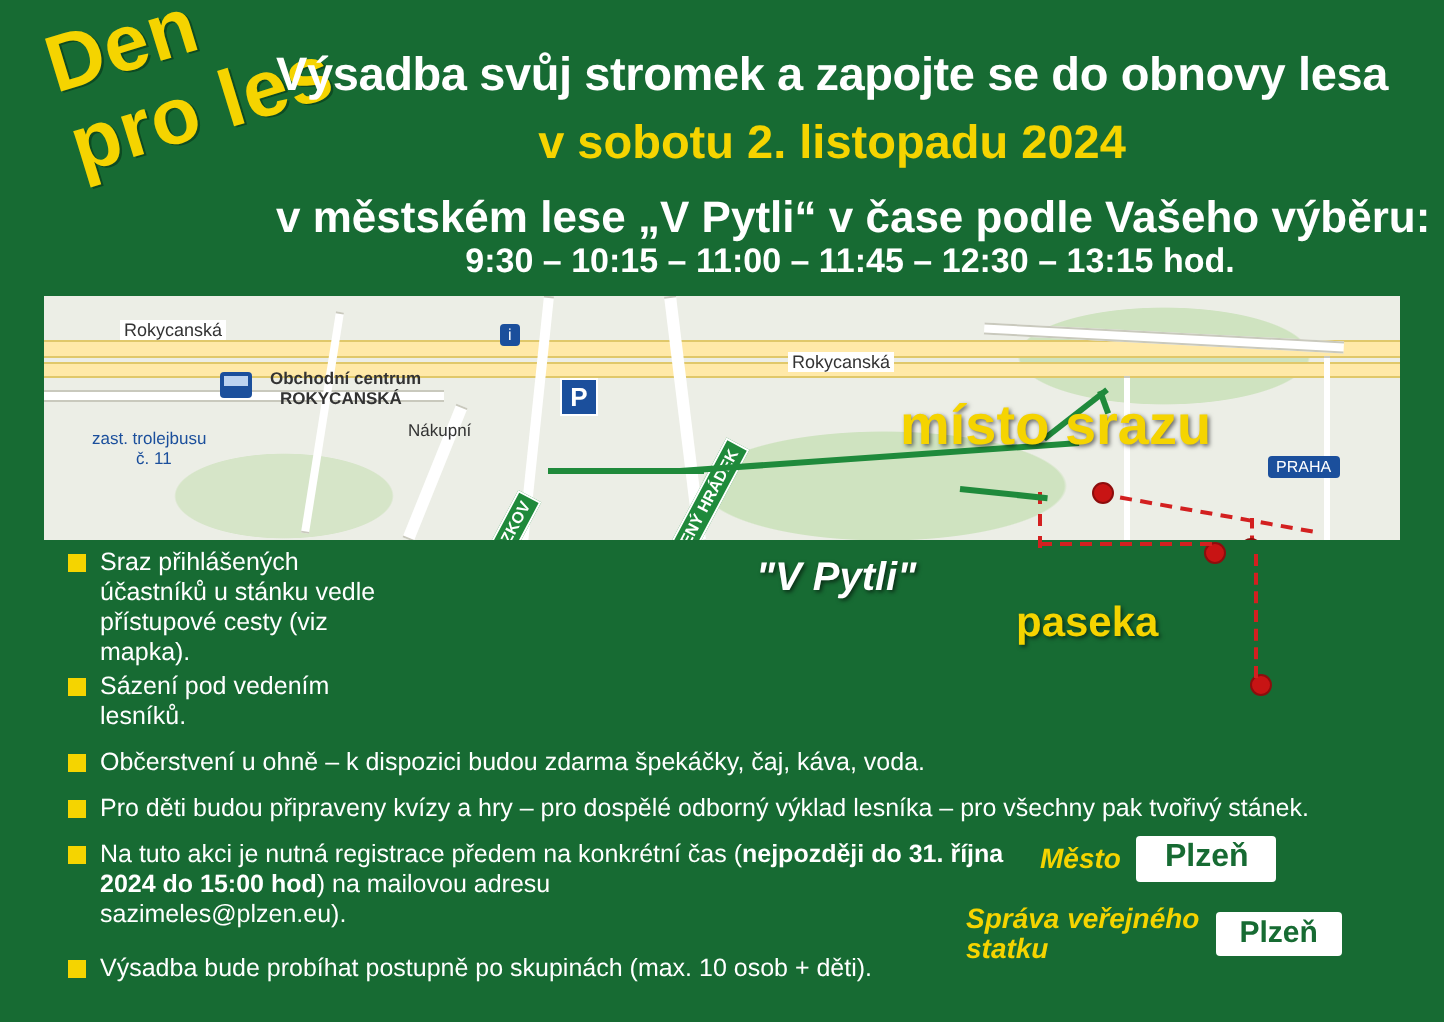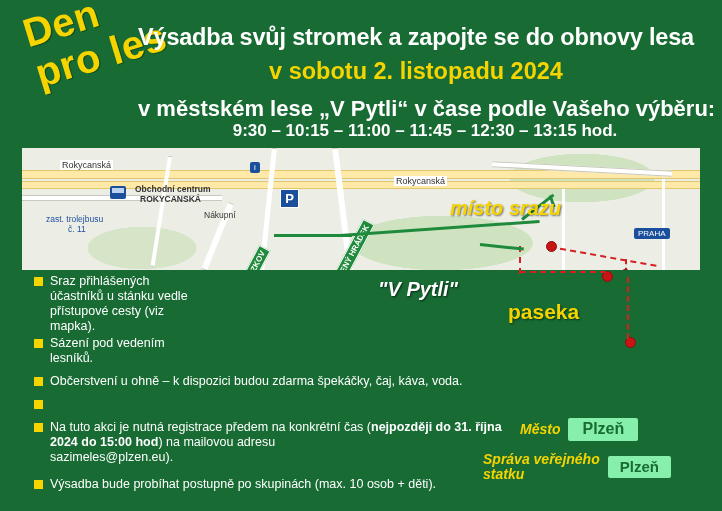--- a/index.html
+++ b/index.html
@@ -143,21 +143,21 @@
   .bold{font-weight:bold;}
   
   .logo{
     position:absolute;display:flex;align-items:center;
   }
   .logo-text{
     color:#f5d400;font-weight:bold;font-size:14px;text-align:left;
     line-height:15px;white-space:nowrap;font-style:italic;
   }
   .logo-badge{
-    background:#86efac;color:#176b33;font-weight:bold;font-size:16px;
+    background:#ffffff;color:#176b33;font-weight:bold;font-size:16px;
     padding:2px 14px 3px 14px;margin-left:8px;border-radius:2px;
   }
   .logo-badge.small{font-size:15px;padding:2px 12px 3px 12px;}
 </style>
 </head>
 <body>
 
 <div class="poster">
 
   <div class="header">
@@ -206,21 +206,21 @@
     <div class="green-route" style="left:318px;top:86px;width:200px;transform:rotate(-4deg);transform-origin:left;"></div>
     <div class="green-route" style="left:500px;top:70px;width:40px;transform:rotate(-38deg);transform-origin:left;"></div>
     <div class="green-route" style="left:528px;top:46px;width:12px;transform:rotate(70deg);transform-origin:left;"></div>
 
     <div class="red-dashes" style="left:528px;top:98px;width:108px;transform:rotate(10deg);transform-origin:left;"></div>
     <div class="red-dashes" style="left:604px;top:110px;width:14px;transform:rotate(90deg);transform-origin:left;"></div>
     <div class="red-dot" style="left:598px;top:121px;"></div>
     <div class="red-dot" style="left:524px;top:93px;"></div>
   </div>
 
-  <div class="annot" style="left:450px;top:197px;font-size:20px;font-style:italic;">místo srazu</div>
+  <div class="annot" style="left:450px;top:197px;font-size:28px;">místo srazu</div>
   <div class="annot" style="left:508px;top:300px;font-size:21px;">paseka</div>
   <div class="annot-white" style="left:378px;top:278px;font-size:20px;">"V Pytli"</div>
   <div class="red-dot" style="left:602px;top:271px;"></div>
   <div class="red-dot" style="left:625px;top:337px;"></div>
   <div class="red-dashes" style="left:520px;top:271px;width:86px;"></div>
   <div class="red-dashes" style="left:628px;top:276px;width:62px;transform:rotate(90deg);transform-origin:left;"></div>
   <div class="red-dashes" style="left:520px;top:245px;width:28px;transform:rotate(90deg);transform-origin:left;"></div>
   <div class="green-route" style="left:480px;top:243px;width:44px;transform:rotate(6deg);transform-origin:left;"></div>
 
   <div class="content">
@@ -241,20 +241,21 @@
     <ul class="bullets b2">
       <li>
         <span class="sq"></span>
         <span>Sázení pod vedením lesníků.</span>
       </li>
     </ul>
 
     <ul class="bullets b4">
       <li>
         <span class="sq"></span>
+        <span>Pro děti budou připraveny kvízy a hry – pro dospělé odborný výklad lesníka – pro všechny pak tvořivý stánek.</span>
       </li>
     </ul>
 
     <ul class="bullets b5">
       <li>
         <span class="sq"></span>
         <span>Na tuto akci je nutná registrace předem na konkrétní čas (</span><span class="bold">nejpozději</span>
         <span class="bold">do 31. října 2024 do 15:00 hod</span><span>) na mailovou adresu </span><br>
         <span>sazimeles@plzen.eu</span><span>).</span>
       </li>

